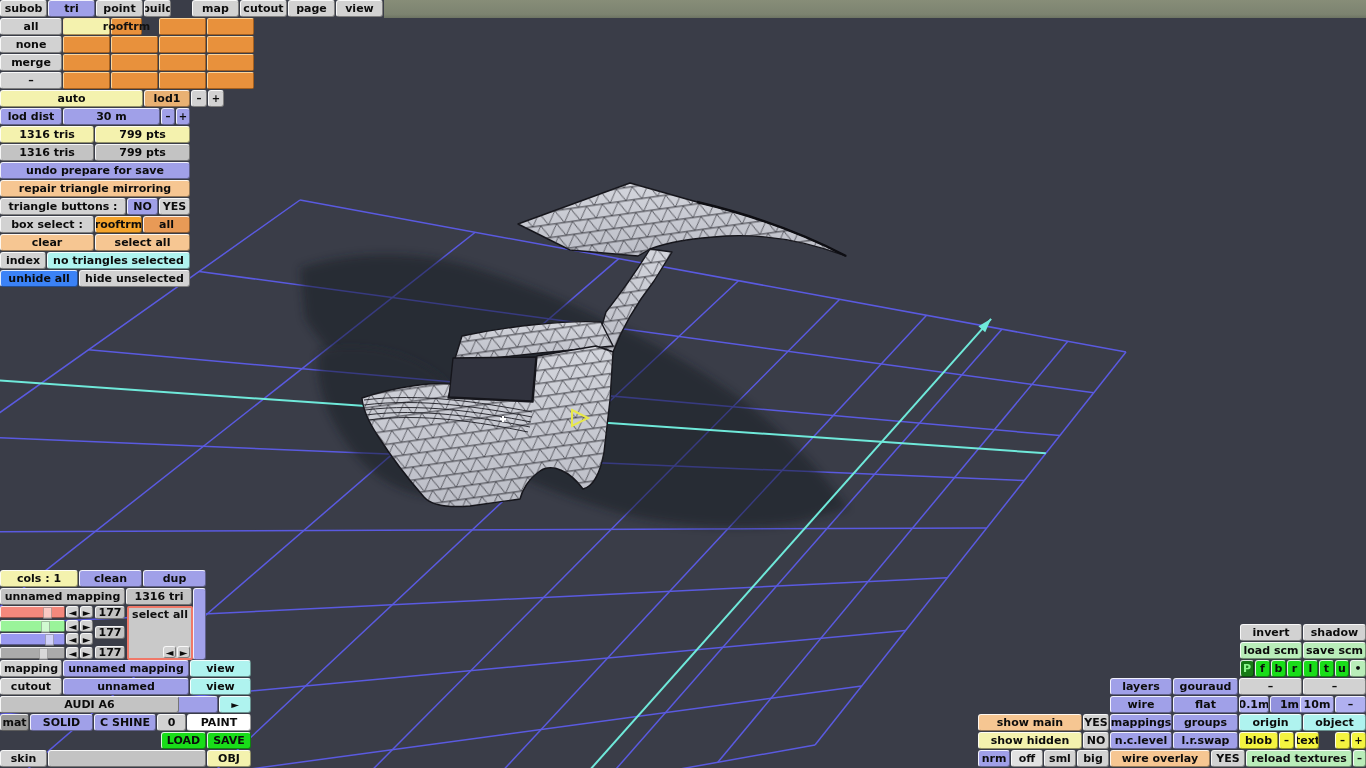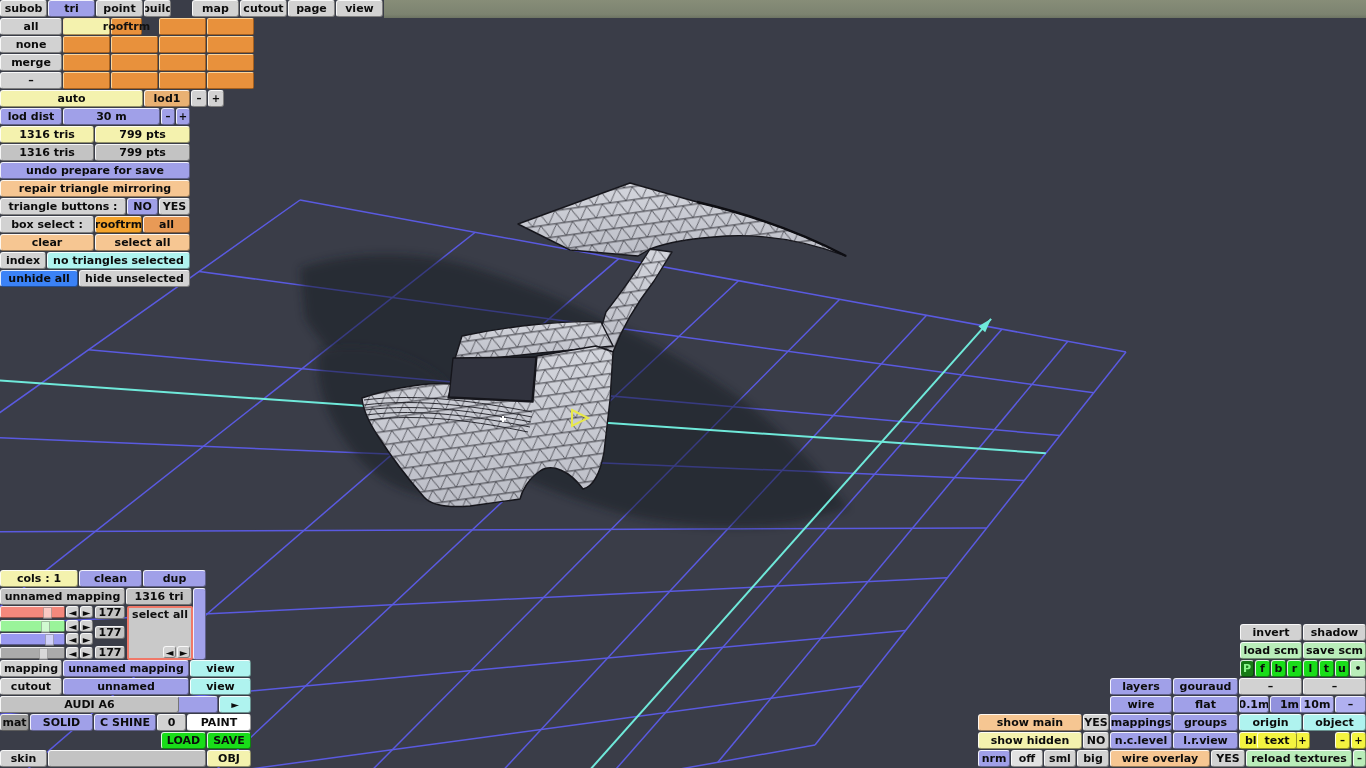--- a/index.html
+++ b/index.html
@@ -278,25 +278,25 @@
   <div class="btn peach" style="left:978px;top:714px;width:104px">show main</div>
   <div class="btn gray" style="left:1083px;top:714px;width:26px">YES</div>
   <div class="btn purple" style="left:1110px;top:714px;width:62px">mappings</div>
   <div class="btn purple" style="left:1173px;top:714px;width:65px">groups</div>
   <div class="btn cyan" style="left:1239px;top:714px;width:63px">origin</div>
   <div class="btn cyan" style="left:1303px;top:714px;width:63px">object</div>
 
   <div class="btn paleyellow" style="left:978px;top:732px;width:104px">show hidden</div>
   <div class="btn gray" style="left:1083px;top:732px;width:26px">NO</div>
   <div class="btn purple" style="left:1110px;top:732px;width:62px">n.c.level</div>
-  <div class="btn purple" style="left:1173px;top:732px;width:65px">l.r.view</div>
+  <div class="btn purple" style="left:1173px;top:732px;width:65px">l.r.swap</div>
   <div class="btn yellow" style="left:1239px;top:732px;width:39px">blob</div>
   <div class="btn yellow sm" style="left:1279px;top:732px;width:15px">–</div>
   <div class="btn yellow sm" style="left:1295px;top:732px;width:15px">+</div>
-  <div class="btn yellow" style="left:1257px;top:732px;width:40px">text</div>
+  <div class="btn yellow" style="left:1296px;top:732px;width:23px">text</div>
   <div class="btn yellow sm" style="left:1335px;top:732px;width:15px">–</div>
   <div class="btn yellow sm" style="left:1351px;top:732px;width:15px">+</div>
 
   <div class="btn purple" style="left:978px;top:750px;width:32px">nrm</div>
   <div class="btn graylt" style="left:1011px;top:750px;width:32px">off</div>
   <div class="btn gray" style="left:1044px;top:750px;width:32px">sml</div>
   <div class="btn gray" style="left:1077px;top:750px;width:32px">big</div>
   <div class="btn peach" style="left:1110px;top:750px;width:100px">wire overlay</div>
   <div class="btn gray" style="left:1211px;top:750px;width:34px">YES</div>
   <div class="btn palegreen" style="left:1246px;top:750px;width:106px">reload textures</div>

